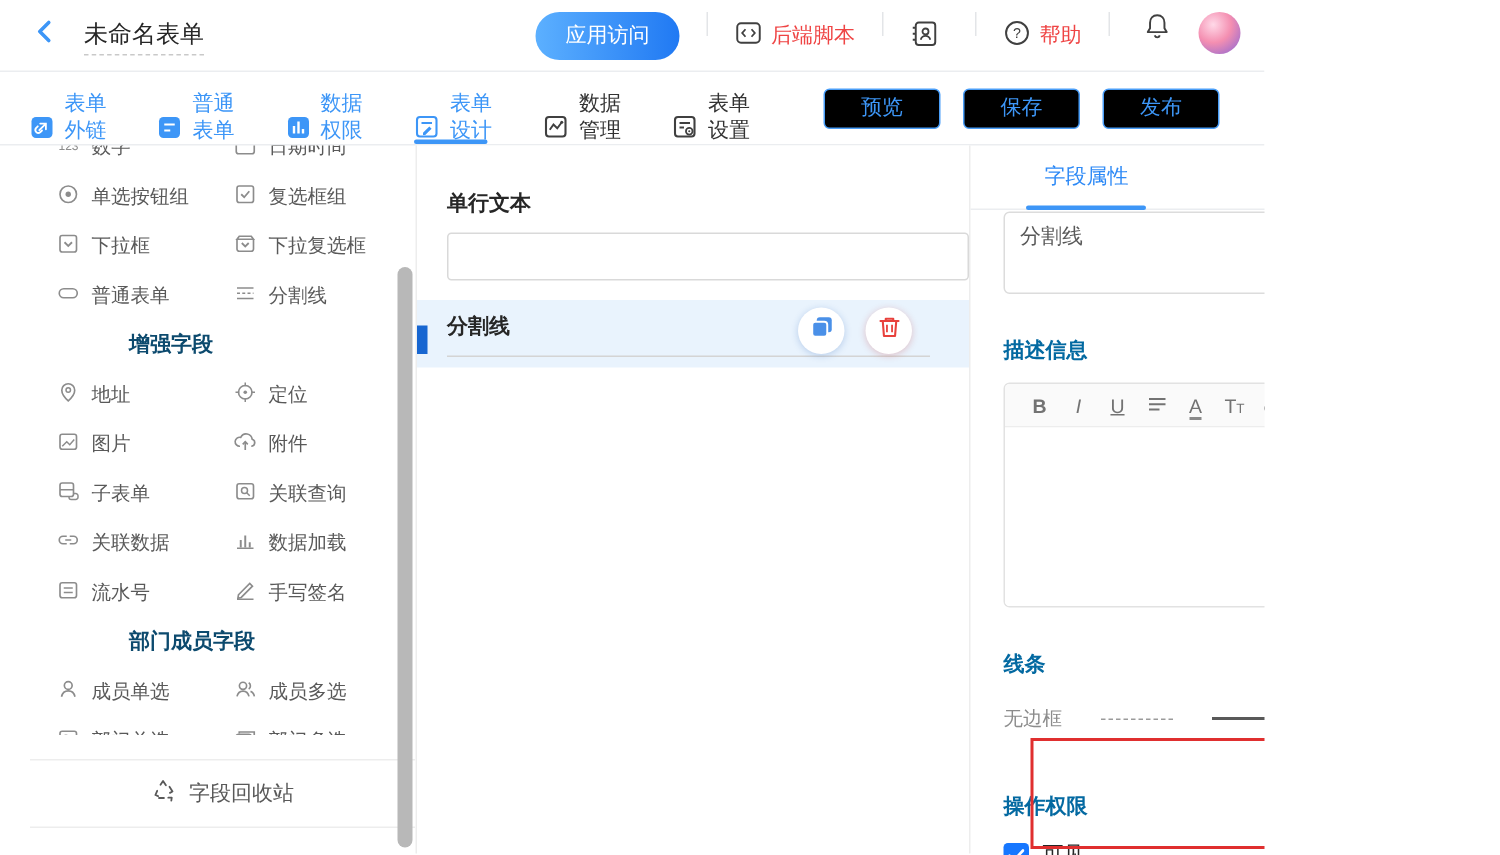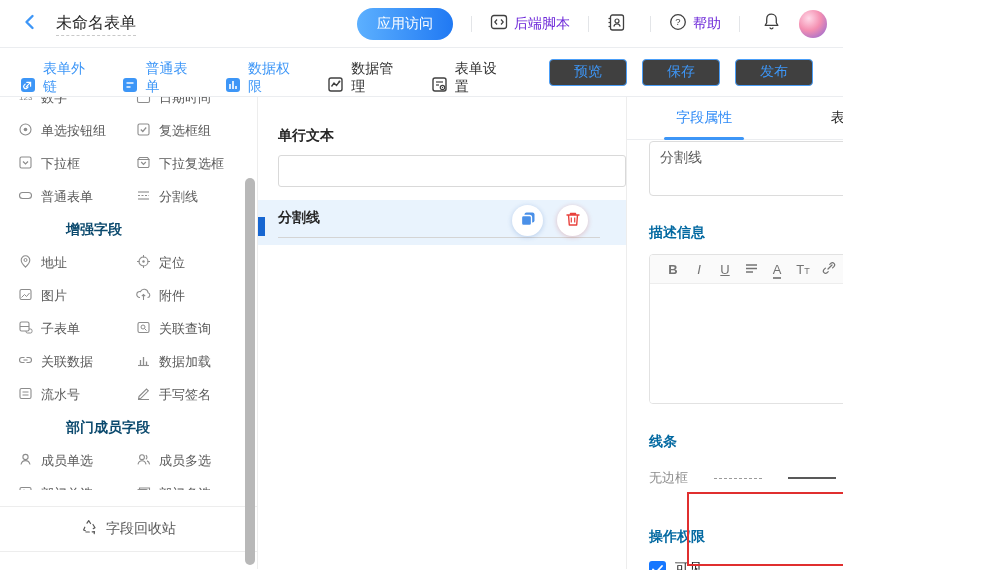--- a/index.html
+++ b/index.html
@@ -5,40 +5,40 @@
   * { margin:0; padding:0; box-sizing:border-box; }
   html,body { width:1000px; height:570px; overflow:hidden; }
   body { font-family:"Liberation Sans","DejaVu Sans",sans-serif; background:#fff; color:#262626; position:relative; }
   .page { width:843px; height:570px; position:relative; overflow:hidden; }
 
   
   .topbar { height:48px; display:flex; align-items:center; border-bottom:1px solid #ebedf0; padding:0 16px 0 18px; background:#fff; }
   .back-btn { width:24px; height:24px; display:flex; align-items:center; justify-content:center; cursor:pointer; }
   .doc-title-wrap { margin-left:14px; }
   .doc-title { font-size:16px; color:#262626; padding-bottom:4px; border-bottom:1px dashed #c9c9c9; }
-  .topbar-right { margin-left:auto; display:flex; align-items:center; }
+  .topbar-right { margin-left:auto; display:flex; }
   .pill-btn { background:linear-gradient(90deg,#5cb0ff,#2079f3); color:#fff; font-size:14px; border:none; border-radius:16px; padding:7px 20px; cursor:pointer; }
   .tb-divider { width:1px; height:16px; background:#e3e5e8; margin:0 18px; }
-  .tb-item { display:flex; align-items:center; font-size:14px; color:#6d28d9; cursor:pointer; }
+  .tb-item { display:flex; align-items:center; font-size:14px; color:#ef4444; cursor:pointer; }
   .tb-item svg { margin-right:6px; }
   .bell-wrap { margin:0 4px; cursor:pointer; display:flex; }
   .avatar { width:28px; height:28px; border-radius:50%; margin-left:14px; background:radial-gradient(circle at 35% 30%,#ffd9e8,#f48fb1 45%,#9a6bd0 90%); cursor:pointer; }
 
   
   .navbar { height:49px; display:flex; align-items:center; border-bottom:1px solid #ebedf0; padding:0 30px 0 20px; background:#fff; }
   .nav-item { display:flex; align-items:flex-end; font-size:14px; margin-right:33px; cursor:pointer; position:relative; height:48px; }
   .nav-item svg { margin-right:7px; }
   .nav-item.blue { color:#3d96f7; }
   .nav-item.dark { color:#333; }
   .nav-item.active::after { content:""; position:absolute; left:0; right:4px; bottom:0; height:3px; border-radius:2px; background:#3d96f7; }
   .nav-actions { margin-left:auto; display:flex; }
-  .ghost-btn { width:78px; height:27px; border:1px solid #4a9ef8; border-radius:4px; background:#404040; color:#3d96f7; font-size:14px; margin-left:15px; cursor:pointer; }
+  .ghost-btn { width:78px; height:27px; border:1px solid #4a9ef8; border-radius:4px; background:#000000; color:#3d96f7; font-size:14px; margin-left:15px; cursor:pointer; }
 
   
-  .main { display:flex; height:472px; }
+  .main { display:flex; height:472px;padding-left:20px; }
 
   
   .sidebar { width:258px; border-right:1px solid #ededed; position:relative; overflow:hidden; flex:none; }
   .field-scroll { height:409px; overflow:hidden; padding:0 0 0 18px; margin-top:-16px; }
   .f-grid { display:grid; grid-template-columns:118px 110px; }
   .f-item { height:33px; display:flex; align-items:center; font-size:13px; color:#595959; cursor:pointer; }
   .f-item svg { margin-right:8px; flex:none; }
   .f-sec { height:33px; display:flex; align-items:center; font-size:14px; font-weight:bold; color:#0c4a6e;margin-left:48px; }
   .recycle-zone { position:absolute; left:0; right:0; bottom:17px; height:46px; border-top:1px solid #ededed; border-bottom:1px solid #ededed; display:flex; align-items:center; justify-content:center; font-size:14px; color:#595959; cursor:pointer; background:#fff; }
   .recycle-zone svg { margin-right:8px; }
@@ -177,20 +177,30 @@
       <span>
         <svg width="16" height="16" viewBox="0 0 16 16">
             <rect x="1" y="1" width="14" height="14" rx="3" fill="#3d96f7"></rect>
             <line x1="5" y1="12" x2="5" y2="7" stroke="#fff" stroke-width="1.6"></line>
             <line x1="8" y1="12" x2="8" y2="4" stroke="#fff" stroke-width="1.6"></line>
             <line x1="11" y1="12" x2="11" y2="9" stroke="#fff" stroke-width="1.6"></line>
           </svg>
       </span>
       <span>数据权限</span>
     </div>
+    <div class="nav-item blue active">
+      <span>
+        <svg width="17" height="17" viewBox="0 0 17 17">
+            <rect x="2" y="2" width="13" height="13" rx="2" fill="none" stroke="#3d96f7" stroke-width="1.4"></rect>
+            <line x1="5" y1="6" x2="12" y2="6" stroke="#3d96f7" stroke-width="1.3"></line>
+            <path d="M6 12.5l4.2-4.2 1.5 1.5-4.2 4.2H6z" fill="#3d96f7"></path>
+          </svg>
+      </span>
+      <span>表单设计</span>
+    </div>
     <div class="nav-item dark">
       <span>
         <svg width="17" height="17" viewBox="0 0 17 17">
             <rect x="2" y="2" width="13" height="13" rx="2" fill="none" stroke="#404040" stroke-width="1.4"></rect>
             <polyline points="4.5,10.5 7,7 9.5,9.5 12.5,5.5" fill="none" stroke="#404040" stroke-width="1.3"></polyline>
             <circle cx="12.5" cy="5.5" r="1" fill="#404040"></circle>
           </svg>
       </span>
       <span>数据管理</span>
     </div>

